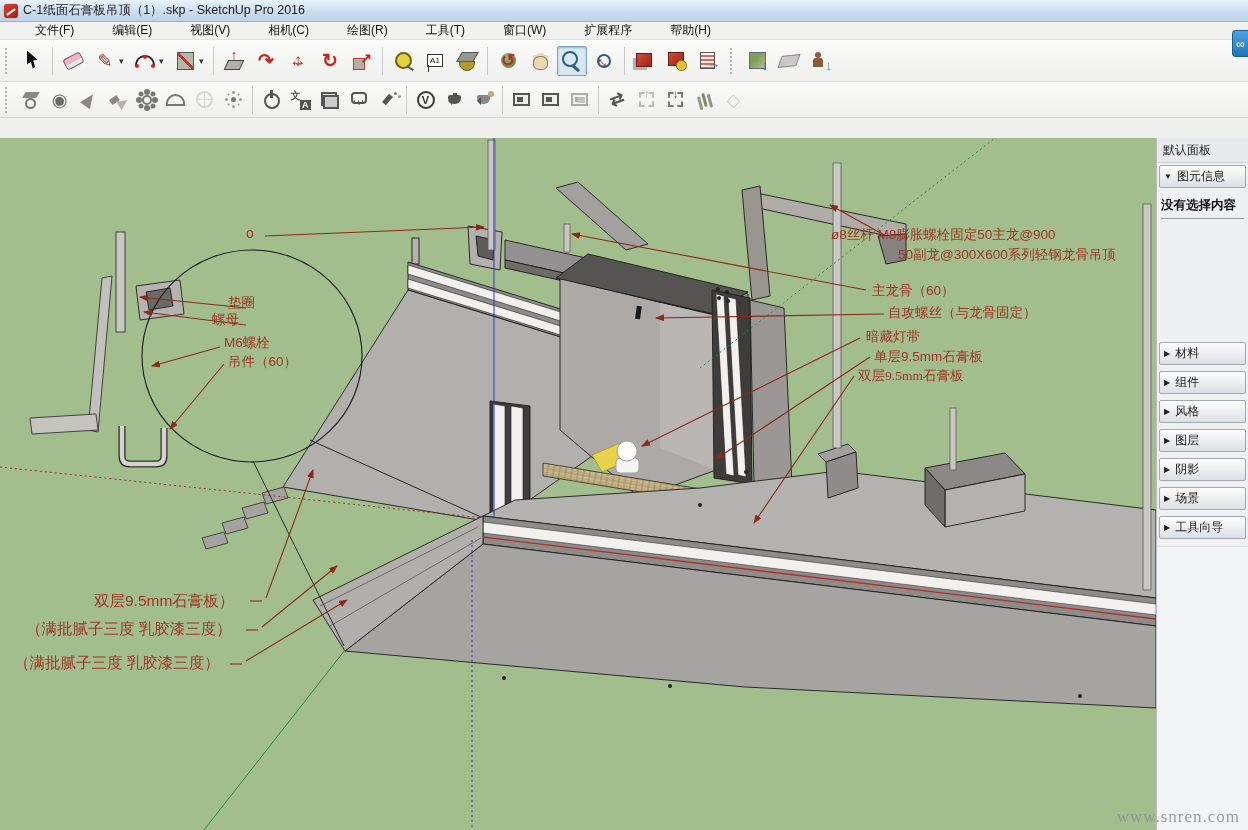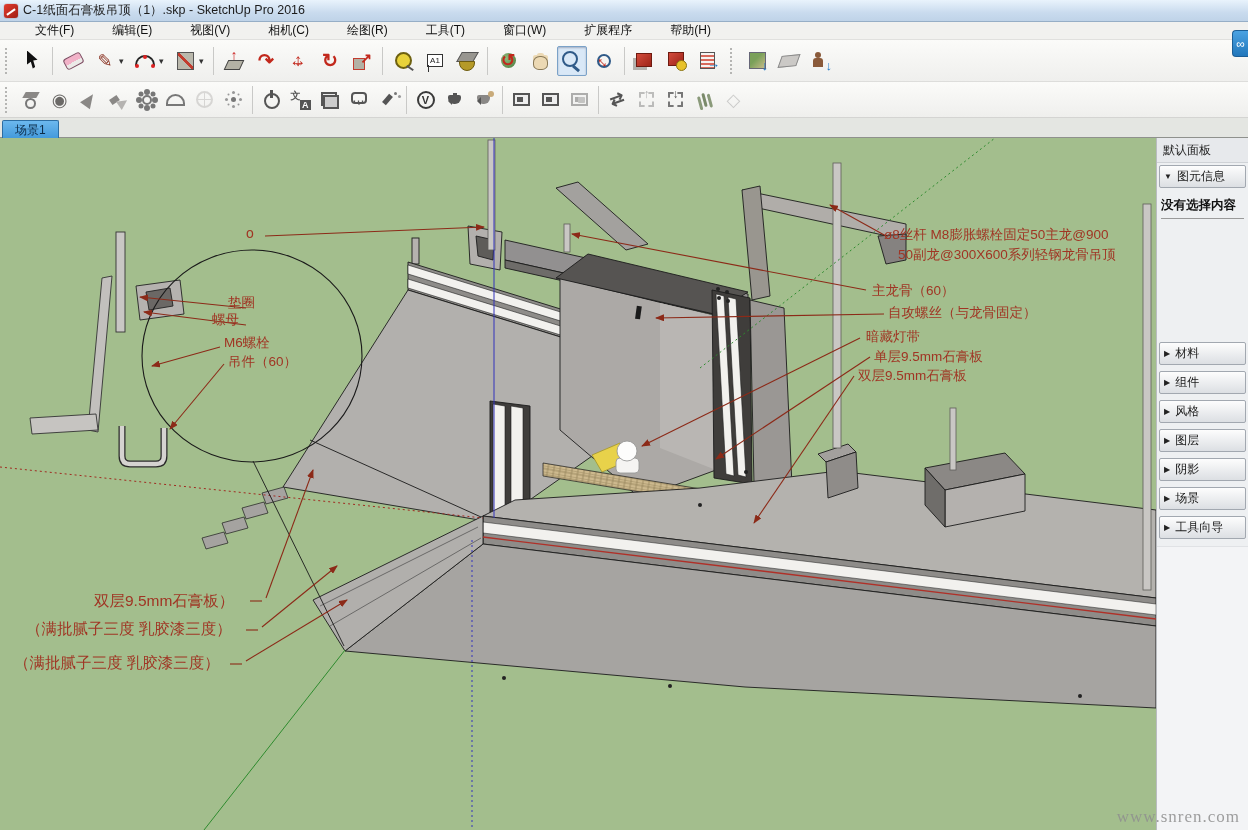--- a/index.html
+++ b/index.html
@@ -148,27 +148,27 @@
   .canvas svg { position:absolute; left:0; top:0; }
 
   
   .ann { position:absolute; color:#a03524; font-size:13.5px; white-space:nowrap; line-height:1.3; }
   .ann.big { font-size:15.5px; }
   .a-o        { left:246px; top:86px; font-size:14px; }
   .a-washer   { left:216px; top:156px;margin-left:12px; }
   .a-nut      { left:212px; top:173px; }
   .a-m6       { left:224px; top:196px; }
   .a-hanger   { left:228px; top:215px; }
-  .a-rod1     { left:884px; top:88px; }
+  .a-rod1     { left:831px; top:88px; }
   .a-rod2     { left:898px; top:108px; }
   .a-runner   { left:872px; top:144px; }
   .a-screw    { left:888px; top:166px; }
   .a-lightstrip{ left:866px; top:190px; }
   .a-single   { left:874px; top:210px; }
-  .a-double   { left:858px; top:229px; }
+  .a-double   { left:858px; top:229px;font-family:Liberation Serif, serif; }
   .a-double-l { left:94px;  top:453px; }
   .a-putty1   { left:26px;  top:481px; }
   .a-putty2   { left:14px;  top:515px; }
 
   
   .panel { position:relative; flex:1; background:#eef0f2; border-left:1px solid #b9bcc0; display:flex; flex-direction:column; }
   .panel-title { font-size:12px; color:#222; padding:4px 6px 3px; background:#e7e9ec; border-bottom:1px solid #cfd2d6; }
   .sec { margin:2px 2px 4px; padding:2px 4px; font-size:12px; color:#1a1a1a;
     background:linear-gradient(#fdfdfd,#dcdfe3); border:1px solid #a2a8b0; border-radius:2px; display:flex; align-items:center; }
   .sec .tri { font-size:8px; margin-right:5px; color:#222; }
@@ -368,23 +368,20 @@
     <button class="tbtn" title="fur">
         <span class="ic g ic-fur"></span>
       </button>
     <button class="tbtn" title="infinite-plane">
         <span class="ic g ic-iplane faded"></span>
       </button>
   </div>
 
   <div class="share-btn">∞</div>
 
-  <div class="scenebar">
-    <span class="scene-tab">场景1</span>
-  </div>
 
   <div class="main">
     <div class="canvas">
       <svg width="1156" height="692" viewBox="0 0 1156 692">
         <defs>
           <marker id="arr" markerWidth="9" markerHeight="7" refX="8" refY="3.5" orient="auto" markerUnits="userSpaceOnUse">
             <path d="M0,0L9,3.5L0,7z" fill="#8c2a18"></path>
           </marker>
           <pattern id="hatch" width="6" height="6" patternUnits="userSpaceOnUse" patternTransform="rotate(10)">
             <rect width="6" height="6" fill="#cdb98e"></rect>

